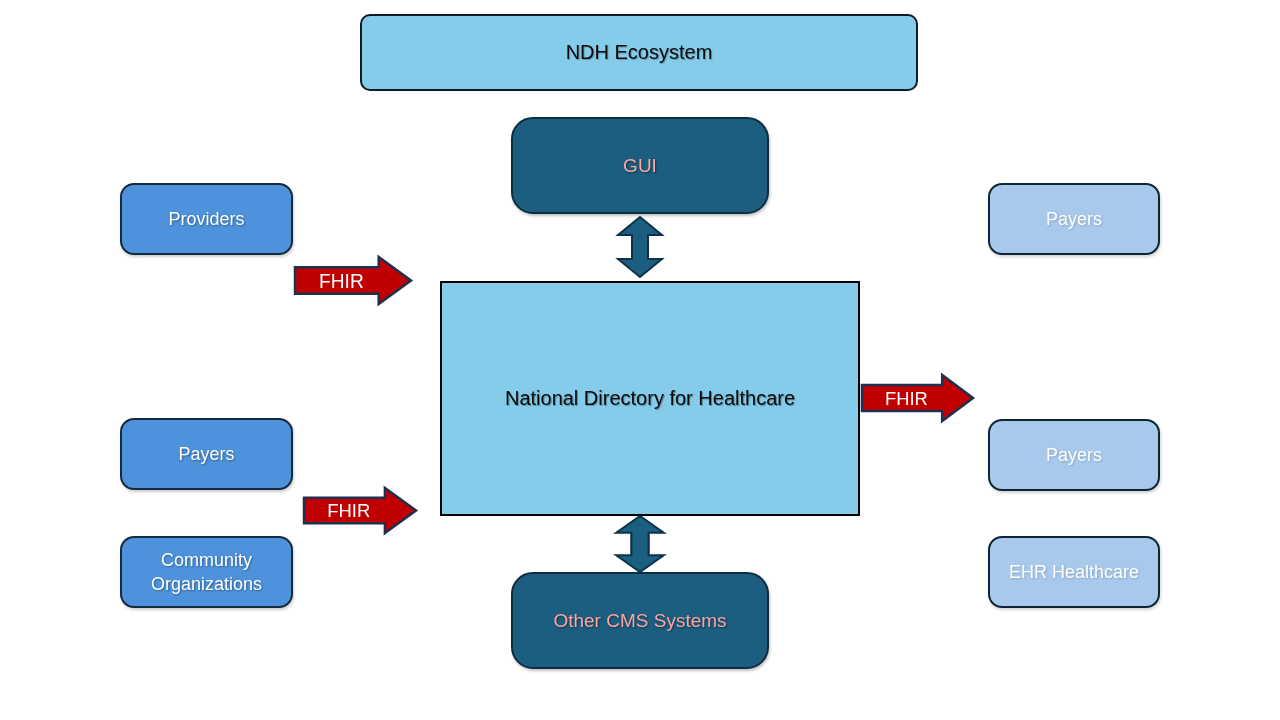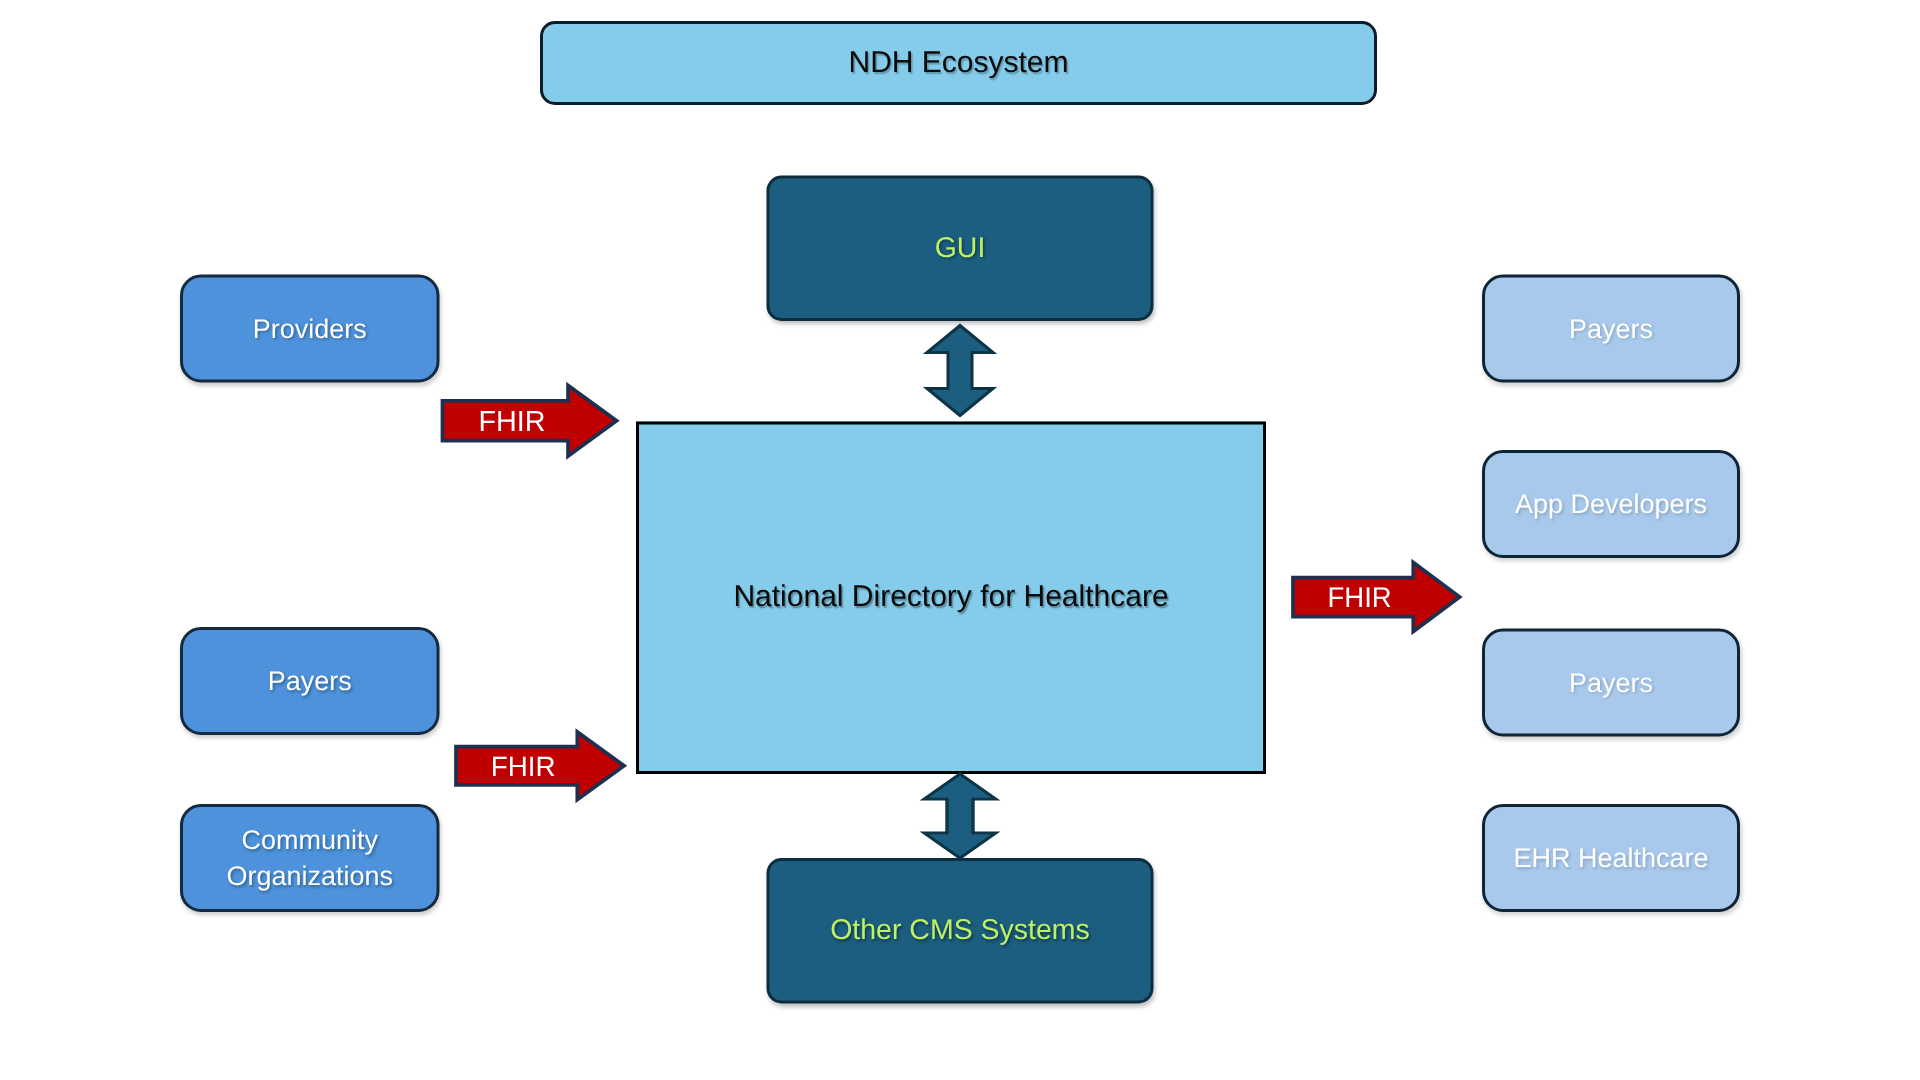--- a/index.html
+++ b/index.html
@@ -14,43 +14,43 @@
   }
   .box {
     position: absolute;
     display: flex;
     align-items: center;
     justify-content: center;
     text-align: center;
   }
   
   .title-box {
-    left: 360px; top: 14px; width: 558px; height: 56px;
+    left: 360px; top: 14px; width: 558px; height: 77px;
     background: var(--light-blue);
     border: 2px solid #0b1c2a;
     border-radius: 10px;
     color: #0a0a0a;
     font-size: 20px;
     text-shadow: 1px 1px 1px rgba(0,0,0,0.28);
   }
   
   .teal-box {
     background: var(--dark-teal);
     border: 2px solid #0c2e40;
-    border-radius: 10px;
-    color: #bef264;
+    border-radius: 22px;
+    color: #fca5a5;
     font-size: 19px;
     text-shadow: 1px 1px 2px rgba(0,0,0,0.45);
     box-shadow: 1px 2px 3px rgba(0,0,0,0.25);
   }
   .gui-box { left: 511px; top: 117px; width: 258px; height: 97px; }
   .cms-box { left: 511px; top: 572px; width: 258px; height: 97px; justify-content: center; }
   
   .center-box {
-    left: 424px; top: 281px; width: 420px; height: 235px;
+    left: 440px; top: 281px; width: 420px; height: 235px;
     background: var(--light-blue);
     border: 2px solid #000000;
     color: #0a0a0a;
     font-size: 20px;
     text-shadow: 1px 1px 1px rgba(0,0,0,0.35);
   }
   
   .left-box {
     left: 120px; width: 173px; height: 72px;
     background: var(--medium-blue);
@@ -135,23 +135,20 @@
   <div class="box left-box row-2 box-pad">
     <span>Payers</span>
   </div>
   <div class="box left-box row-3 box-pad">
     <span>Community Organizations</span>
   </div>
 
   <div class="box right-box row-0 box-pad">
     <span>Payers</span>
   </div>
-  <div class="box right-box row-1 box-pad">
-    <span>App Developers</span>
-  </div>
   <div class="box right-box row-2 box-pad" style="top:419px;">
     <span>Payers</span>
   </div>
   <div class="box right-box row-3 box-pad">
     <span>EHR Healthcare</span>
   </div>
 
   <svg class="arrow" style="left:294px; top:255px;" width="119" height="51" viewBox="0 0 118 50" preserveAspectRatio="none">
     <polygon class="fhir-poly" points="1,12 84,12 84,2 116,25 84,48 84,38 1,38"></polygon>
     <text class="fhir-text" x="47" y="32">FHIR</text>

